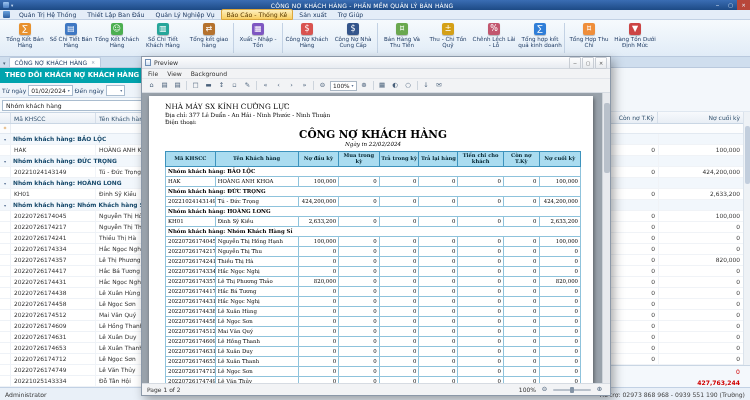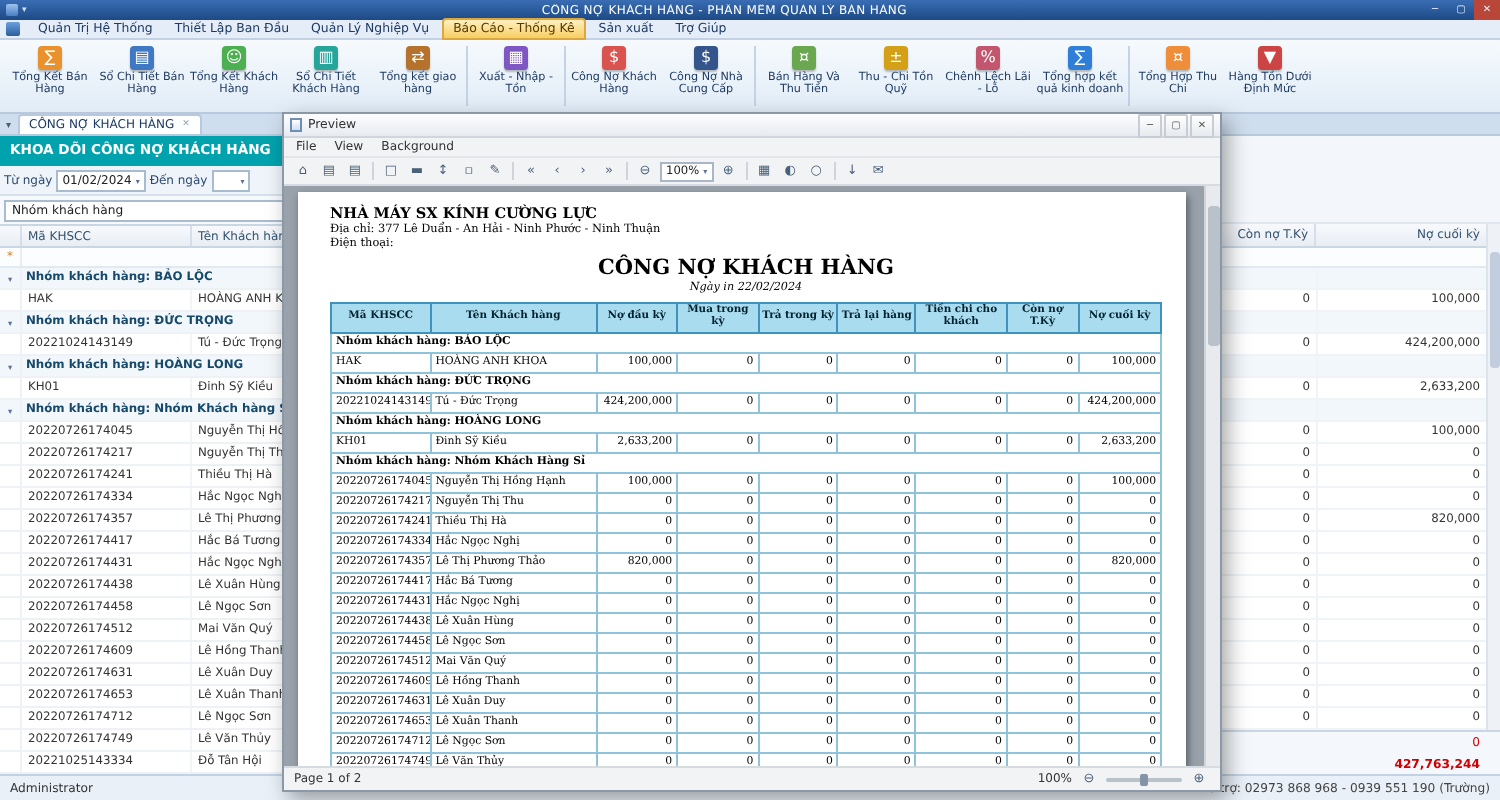--- a/index.html
+++ b/index.html
@@ -96,21 +96,21 @@
   .pv-btns span{width:12px;text-align:center;font-size:5px;line-height:10px;color:#555;border:1px solid #c8cdd4;background:linear-gradient(#fefefe,#e7eaee);border-radius:1px;}
   .pv-menu{height:10px;display:flex;gap:9px;align-items:center;padding:0 6px;font-size:6.1px;color:#333;border-bottom:1px solid #e2e5ea;}
   .pv-toolbar{height:14px;display:flex;align-items:center;gap:2px;padding:0 4px;border-bottom:1px solid #d6dbe2;}
   .pti{width:11px;height:11px;text-align:center;line-height:11px;font-size:6.5px;color:#49607a;}
   .pt-sep{width:1px;height:9px;background:#cdd4dc;margin:0 1px;}
   .pv-zoombox{height:10px;border:1px solid #a9b6c4;background:#fff;display:flex;align-items:center;gap:2px;padding:0 2px;font-size:5.8px;color:#222;}
   .pv-client{flex:1;background:#99a2ab;position:relative;overflow:hidden;padding:3px 9px 0 7px;}
   .pv-vscroll{position:absolute;right:0;top:0;bottom:0;width:8px;background:#e8eaee;border-left:1px solid #cfd4da;}
   .pv-vscroll .thumb{position:absolute;top:10px;left:1px;width:6px;height:70px;background:#b9c1cb;border-radius:2px;}
   .page{background:#fff;box-shadow:1px 2px 4px rgba(0,0,0,.45);height:100%;margin-right:8px;padding:6px 12px 0 16px;overflow:hidden;font-family:"DejaVu Serif","Liberation Serif",serif;}
-  .rp-company{font-size:7.3px;font-weight:bold;color:#000;}
+  .rp-company{font-size:7.3px;font-weight:normal;color:#000;}
   .rp-line{font-size:5.7px;margin-top:1px;color:#000;}
   .rp-title{text-align:center;font-size:10.5px;font-weight:bold;margin-top:3px;color:#000;}
   .rp-date{text-align:center;font-size:5.6px;font-style:italic;margin-top:1px;color:#000;}
   table.rp{width:100%;border-collapse:collapse;margin-top:4px;table-layout:fixed;}
   table.rp th{background:#aadcf0;border:1px solid #3d93bd;font-weight:bold;font-size:5.2px;padding:1px;color:#00222e;line-height:1.15;}
   table.rp td{border:1px solid #8fc3dc;font-size:5.4px;padding:1px 2px;line-height:1.3;white-space:nowrap;overflow:hidden;color:#000;}
   table.rp td.num{text-align:right;}
   table.rp tr.grp td{font-weight:bold;background:#fff;}
   .pv-status{height:12px;border-top:1px solid #d6dbe2;display:flex;align-items:center;justify-content:space-between;padding:0 5px;font-size:6px;color:#333;background:#f2f3f5;}
   .pv-zoomer{display:flex;align-items:center;gap:3px;}
@@ -212,21 +212,21 @@
     <span class="tab-list">▾</span>
     <div class="doc-tab">
       <span>CÔNG NỢ KHÁCH HÀNG</span>
       <span class="tab-close">✕</span>
     </div>
   </div>
 
   <div class="content">
 
     <div class="left-panel">
-      <div class="lp-header">KHOA DÕI CÔNG NỢ KHÁCH HÀNG</div>
+      <div class="lp-header">THEO DÕI KHÁCH NỢ KHÁCH HÀNG</div>
       <div class="lp-filters">
         <span class="lbl">Từ ngày</span>
         <span class="date-input">
           <span>01/02/2024</span>
           <span class="dd">▾</span>
         </span>
         <span class="lbl">Đến ngày</span>
         <span class="date-input">
           <span>&nbsp;&nbsp;&nbsp;&nbsp;&nbsp;</span>
           <span class="dd">▾</span>

